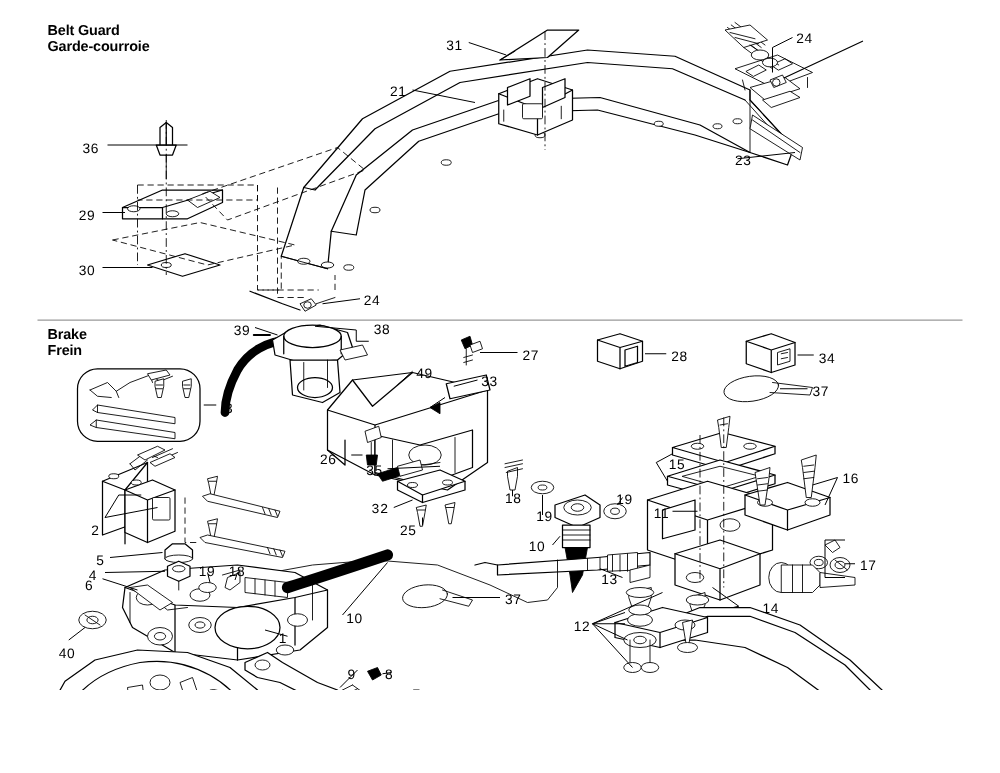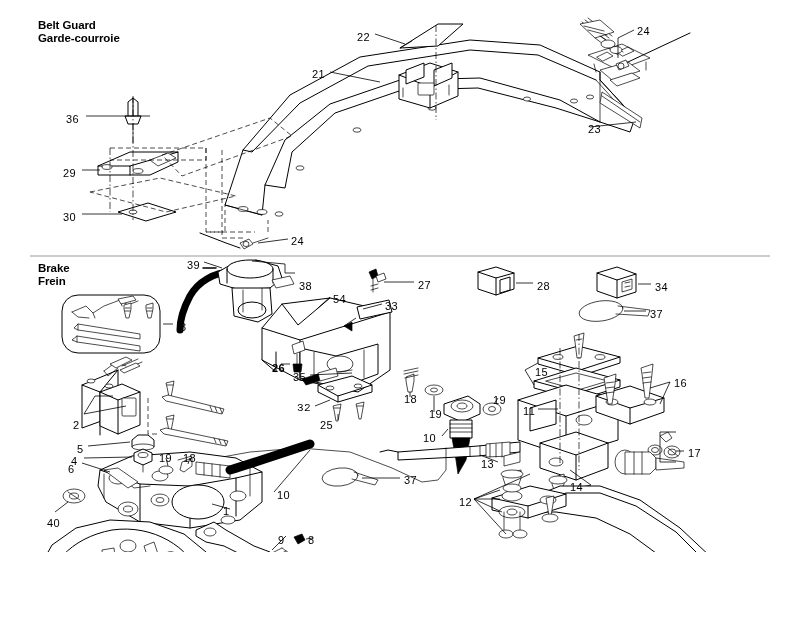--- a/index.html
+++ b/index.html
@@ -562,49 +562,49 @@
   <div class="section-title" id="title-beltguard">Belt Guard
 Garde-courroie</div>
 
   <div class="section-title" id="title-brake">Brake
 Frein</div>
 
   <div id="callout-layer">
       <div class="callout" style="left: 66px; top: 113px;">36</div>
       <div class="callout" style="left: 63px; top: 167px;">29</div>
       <div class="callout" style="left: 63px; top: 211px;">30</div>
-      <div class="callout" style="left: 357px; top: 31px;">22</div>
+      <div class="callout" style="left: 357px; top: 31px;">31</div>
       <div class="callout" style="left: 312px; top: 68px;">21</div>
       <div class="callout" style="left: 637px; top: 25px;">24</div>
       <div class="callout" style="left: 588px; top: 123px;">23</div>
       <div class="callout" style="left: 291px; top: 235px;">24</div>
       <div class="callout" style="left: 187px; top: 259px;">39</div>
-      <div class="callout" style="left: 299px; top: 280px;">38</div>
+      <div class="callout" style="left: 299px; top: 258px;">38</div>
       <div class="callout" style="left: 180px; top: 321px;">3</div>
-      <div class="callout" style="left: 333px; top: 293px;">54</div>
+      <div class="callout" style="left: 333px; top: 293px;">49</div>
       <div class="callout" style="left: 385px; top: 300px;">33</div>
       <div class="callout" style="left: 418px; top: 279px;">27</div>
       <div class="callout" style="left: 537px; top: 280px;">28</div>
       <div class="callout" style="left: 655px; top: 281px;">34</div>
       <div class="callout" style="left: 650px; top: 308px;">37</div>
-      <div class="callout" style="left: 272px; top: 362px; font-weight: bold;">26</div>
+      <div class="callout" style="left: 256px; top: 362px;">26</div>
       <div class="callout" style="left: 293px; top: 371px;">35</div>
       <div class="callout" style="left: 297px; top: 402px; font-family: Liberation Mono, monospace;">32</div>
       <div class="callout" style="left: 320px; top: 419px; text-align: right;">25</div>
       <div class="callout" style="left: 73px; top: 419px;">2</div>
       <div class="callout" style="left: 509px; top: 366px; margin-left: 26px;">15</div>
       <div class="callout" style="left: 674px; top: 377px;">16</div>
       <div class="callout" style="left: 523px; top: 405px; text-align: right;">11</div>
       <div class="callout" style="left: 404px; top: 393px;">18</div>
       <div class="callout" style="left: 429px; top: 408px;">19</div>
       <div class="callout" style="left: 493px; top: 394px;">19</div>
       <div class="callout" style="left: 423px; top: 432px;">10</div>
       <div class="callout" style="left: 481px; top: 458px;">13</div>
       <div class="callout" style="left: 688px; top: 447px;">17</div>
-      <div class="callout" style="left: 570px; top: 481px; text-align: right;">14</div>
+      <div class="callout" style="left: 610px; top: 481px; text-align: right;">14</div>
       <div class="callout" style="left: 459px; top: 496px;">12</div>
       <div class="callout" style="left: 77px; top: 443px;">5</div>
       <div class="callout" style="left: 71px; top: 455px;">4</div>
       <div class="callout" style="left: 68px; top: 463px;">6</div>
       <div class="callout" style="left: 159px; top: 452px;">19</div>
       <div class="callout" style="left: 183px; top: 452px;">18</div>
       <div class="callout" style="left: 277px; top: 489px;">10</div>
       <div class="callout" style="left: 223px; top: 505px;">1</div>
       <div class="callout" style="left: 47px; top: 517px;">40</div>
       <div class="callout" style="left: 404px; top: 474px;">37</div>

